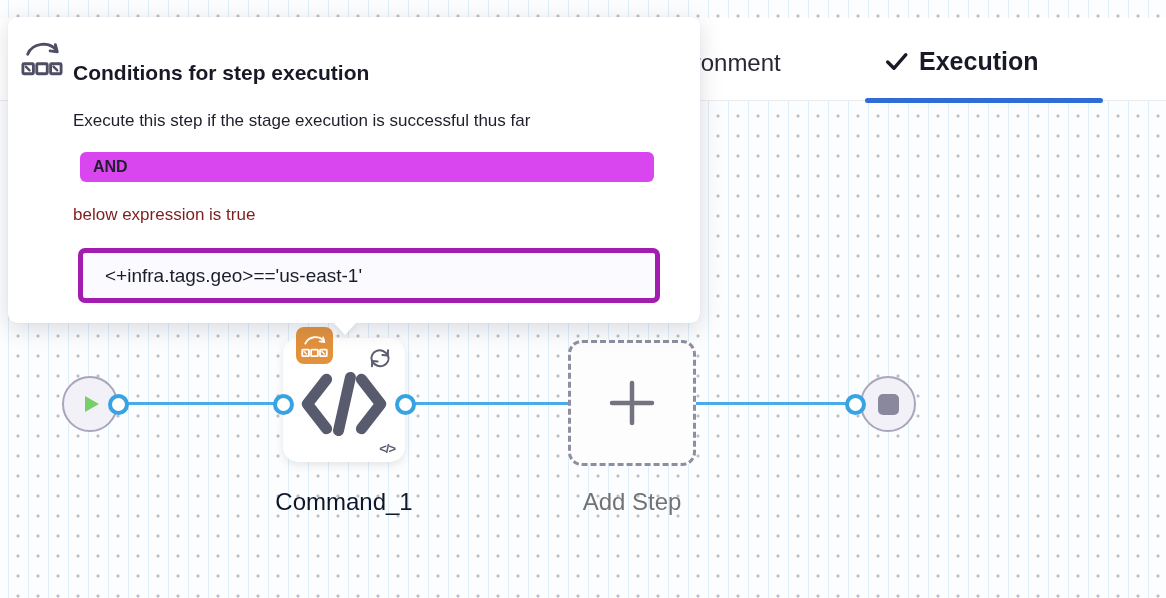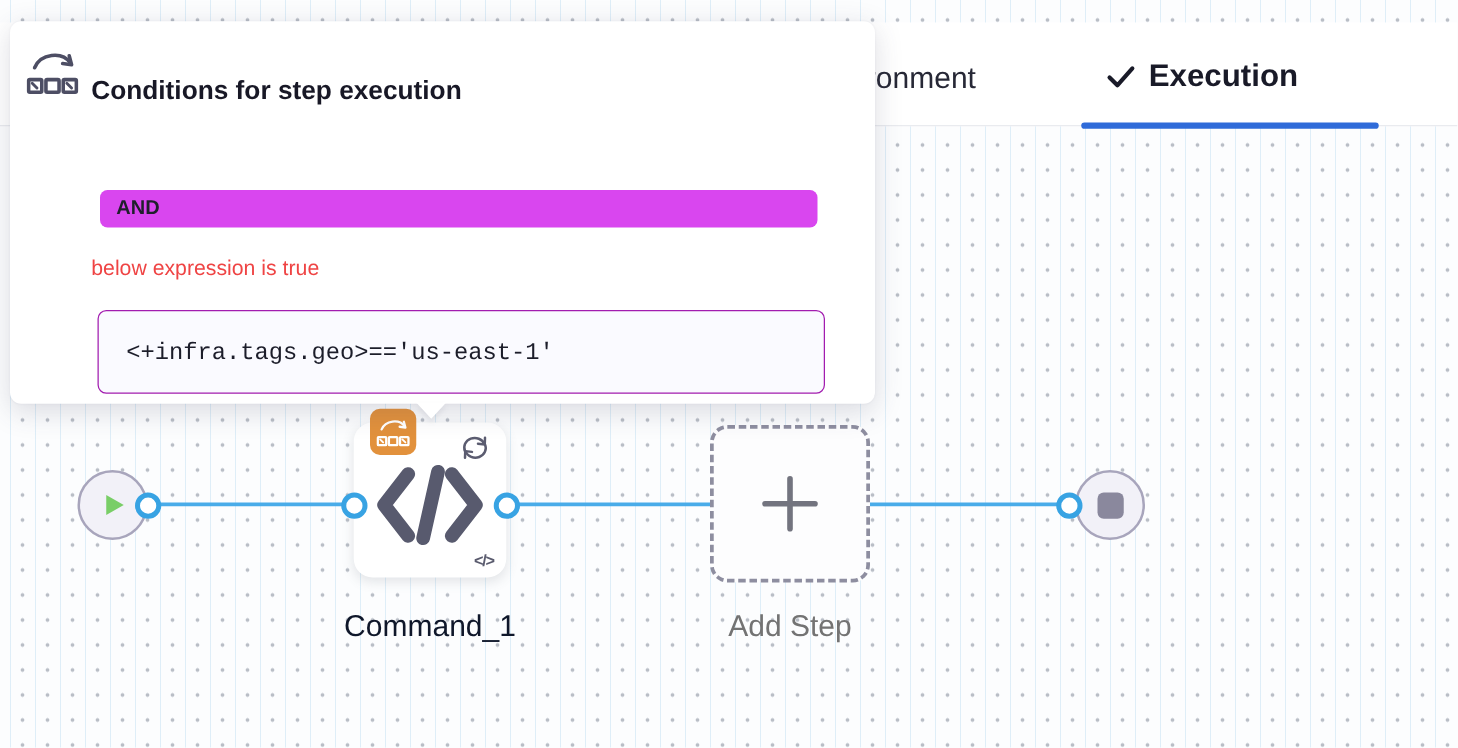--- a/index.html
+++ b/index.html
@@ -42,25 +42,25 @@
     padding-left:48px;
   }
   .popover .cond-icon { position:absolute; left:13px; top:22px; }
   .pop-title { position:absolute; left:65px; top:44px; font-size:21px; font-weight:700; color:#181826; }
   .pop-desc  { position:absolute; left:65px; top:94px; font-size:17px; color:#1e1f2b; }
   .pop-pill  {
     position:absolute; left:72px; top:135px; width:574px; height:30px;
     background:#d946ef; border-radius:6px; display:flex; align-items:center; padding-left:13px;
   }
   .pop-pill span { font-size:16px; font-weight:700; color:#1f1f2c; }
-  .pop-intro { position:absolute; left:65px; top:188px; font-size:17px; color:#ef4444; }
+  .pop-intro { position:absolute; left:65px; top:188px; font-size:17px; color:#7f1d1d; }
   .pop-expr {
-    position:absolute; left:70px; top:231px; width:582px; height:67px;
-    background:#fafaff; border:1px solid #a21caf; border-radius:7px;
-    display:flex; align-items:center; padding-left:22px;font-family:Liberation Mono, monospace;
+    position:absolute; left:70px; top:231px; width:582px; height:55px;
+    background:#fafaff; border:5px solid #a21caf; border-radius:7px;
+    display:flex; align-items:center; padding-left:22px;
   }
   .pop-expr span { font-size:19px; color:#1c1d2a; }
   .pop-tail {
     position:absolute; left:325px; top:305px; width:0; height:0;
     border-left:12px solid transparent; border-right:12px solid transparent;
     border-top:13px solid #ffffff;
     filter:drop-shadow(0 3px 2px rgba(64,68,94,0.10));
   }
 
   
@@ -217,20 +217,21 @@
         <path d="M30.5 11.5 L38 12.5 L36 5"></path>
         <rect x="2" y="25" width="11" height="10.5" rx="1"></rect>
         <rect x="16.5" y="25" width="11" height="10.5" rx="1"></rect>
         <rect x="31" y="25" width="11" height="10.5" rx="1"></rect>
         <path d="M5 28 L9 32" stroke-width="2.4"></path>
         <path d="M34 28 L38 32" stroke-width="2.4"></path>
       </g>
     </svg>
   </span>
   <div class="pop-title">Conditions for step execution</div>
+  <div class="pop-desc">Execute this step if the stage execution is successful thus far</div>
   <div class="pop-pill">
     <span>AND</span>
   </div>
   <div class="pop-intro">below expression is true</div>
   <div class="pop-expr">
     <span>&lt;+infra.tags.geo&gt;=='us-east-1'</span>
   </div>
   <div class="pop-tail"></div>
 </div>
 

